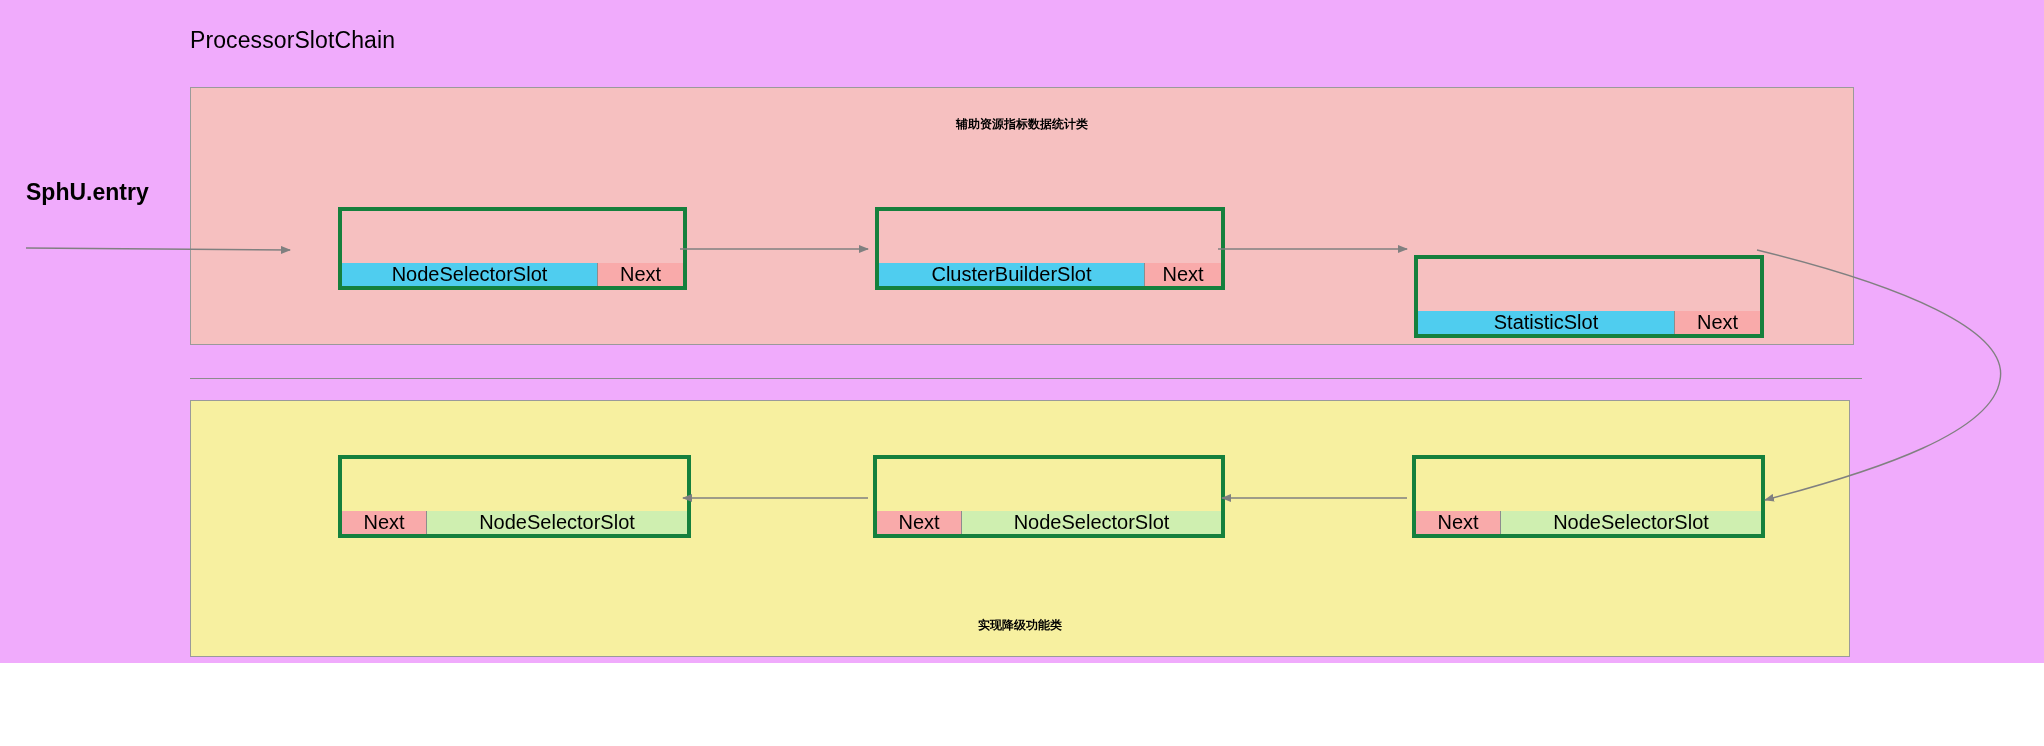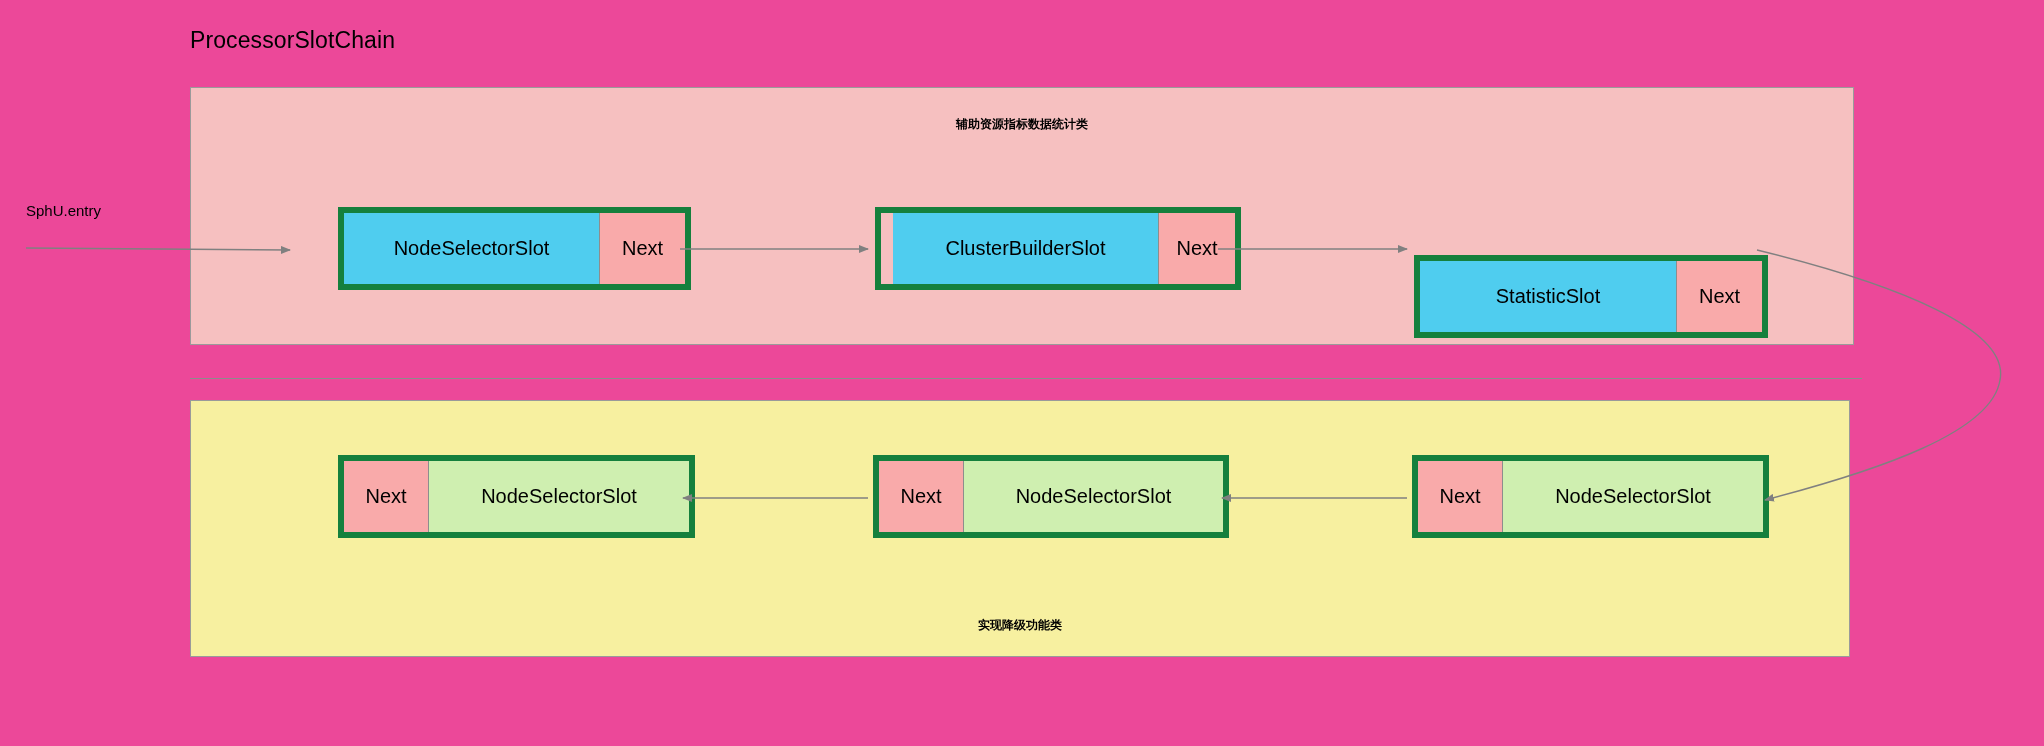--- a/index.html
+++ b/index.html
@@ -7,42 +7,43 @@
     padding: 0;
     background: #ffffff;
   }
   body {
     font-family: "Liberation Sans", sans-serif;
     -webkit-font-smoothing: antialiased;
   }
   #canvas {
     position: relative;
     width: 2044px;
-    height: 746px;
-    background: #ec4899;
+    height: 663px;
+    background: #f0abfc;
     overflow: hidden;
   }
 
   
   .diagram-title {
     position: absolute;
     left: 190px;
     top: 27px;
     font-size: 23px;
     color: #000000;
     white-space: nowrap;
     letter-spacing: 0.1px;
   }
   .entry-label {
     position: absolute;
     left: 26px;
-    top: 202px;
-    font-size: 15px;
-    color: #000000;
-    white-space: nowrap;
+    top: 179px;
+    font-size: 23px;
+    color: #000000;
+    white-space: nowrap;
+    font-weight: bold;
   }
 
   
   .region {
     position: absolute;
     box-sizing: border-box;
     border: 1px solid #9a9a9a;
   }
   .region-upper {
     left: 190px;
@@ -80,21 +81,22 @@
     height: 0;
     border-top: 1px solid #8c8c8c;
   }
 
   
   .node {
     position: absolute;
     display: flex;
     box-sizing: border-box;
     height: 83px;
-    border: 6px solid #15803d;
+    border: 4px solid #15803d;
+    align-items: flex-end;
   }
   .node-cell {
     display: flex;
     align-items: center;
     justify-content: center;
     box-sizing: border-box;
     font-size: 20px;
     color: #000000;
     white-space: nowrap;
   }
@@ -104,21 +106,21 @@
     border-left: 1px solid #8d8d8d;
   }
   .cell-next-lower {
     background: #f9aaaa;
     border-right: 1px solid #8d8d8d;
   }
   .cell-main-lower { background: #cfefb0; }
 
   
   .node-upper-1 { left: 338px; top: 207px; }
-  .node-upper-2 { left: 875px; top: 207px; padding-left: 12px; }
+  .node-upper-2 { left: 875px; top: 207px; }
   .node-upper-3 { left: 1414px; top: 207px; margin-top: 48px; }
   .node-upper-1 .cell-main-upper { width: 255px; }
   .node-upper-1 .cell-next-upper { width: 86px; }
   .node-upper-2 .cell-main-upper { width: 265px; }
   .node-upper-2 .cell-next-upper { width: 77px; }
   .node-upper-3 .cell-main-upper { width: 256px; }
   .node-upper-3 .cell-next-upper { width: 86px; }
 
   
   .node-lower-1 { left: 338px; top: 455px; }

